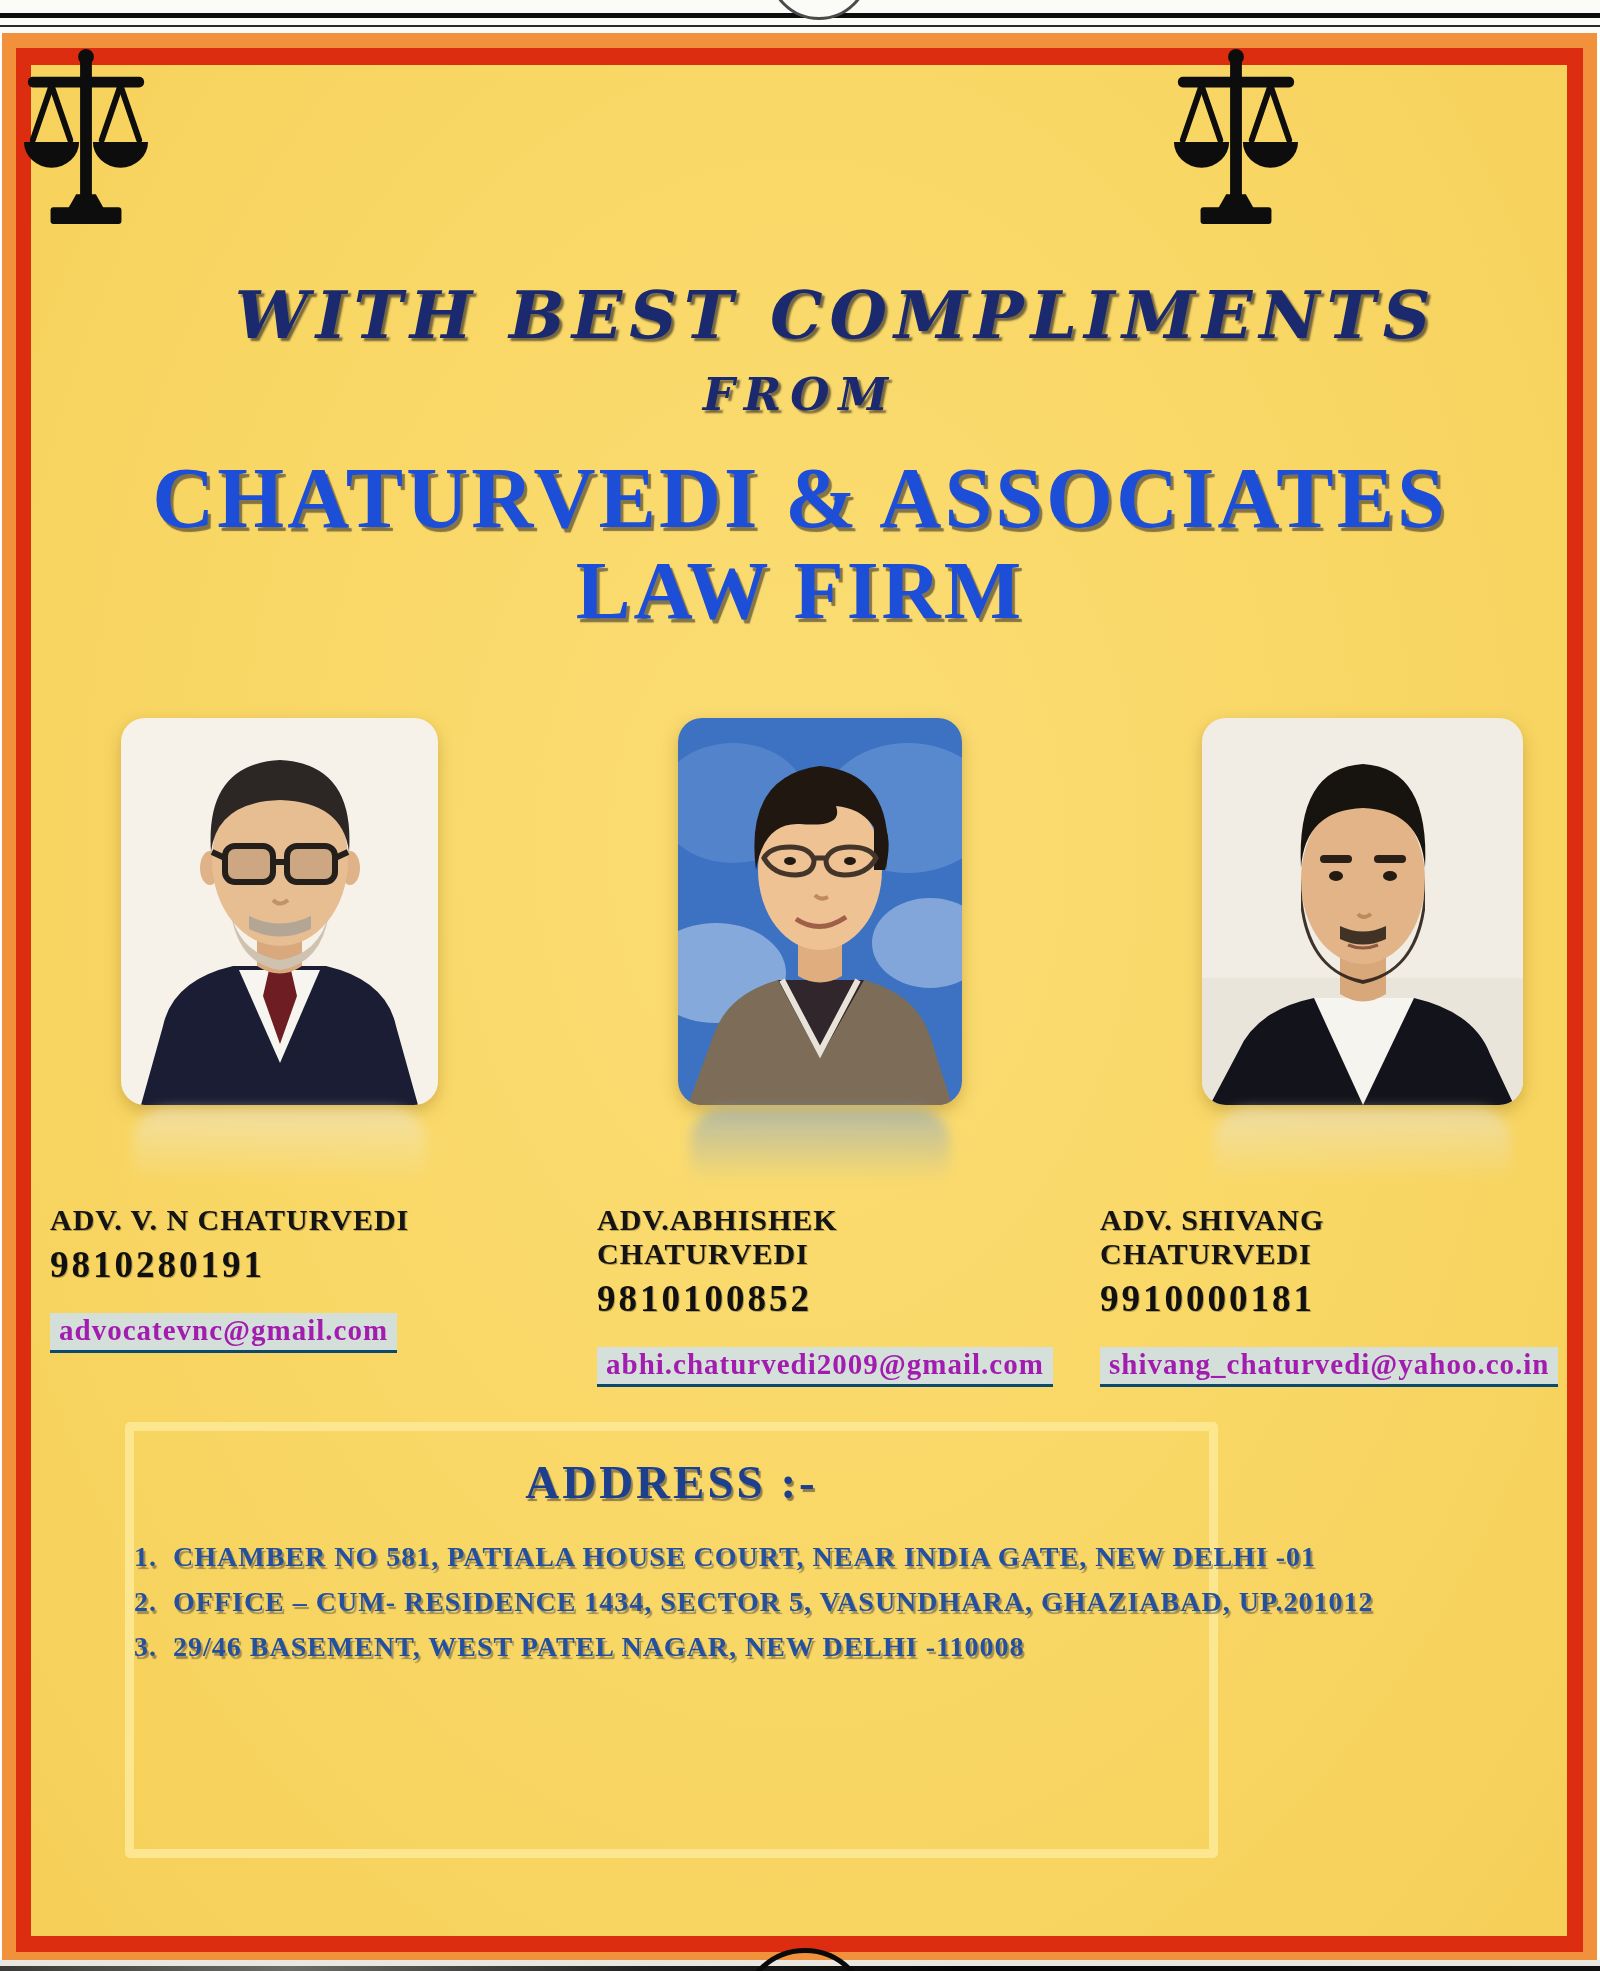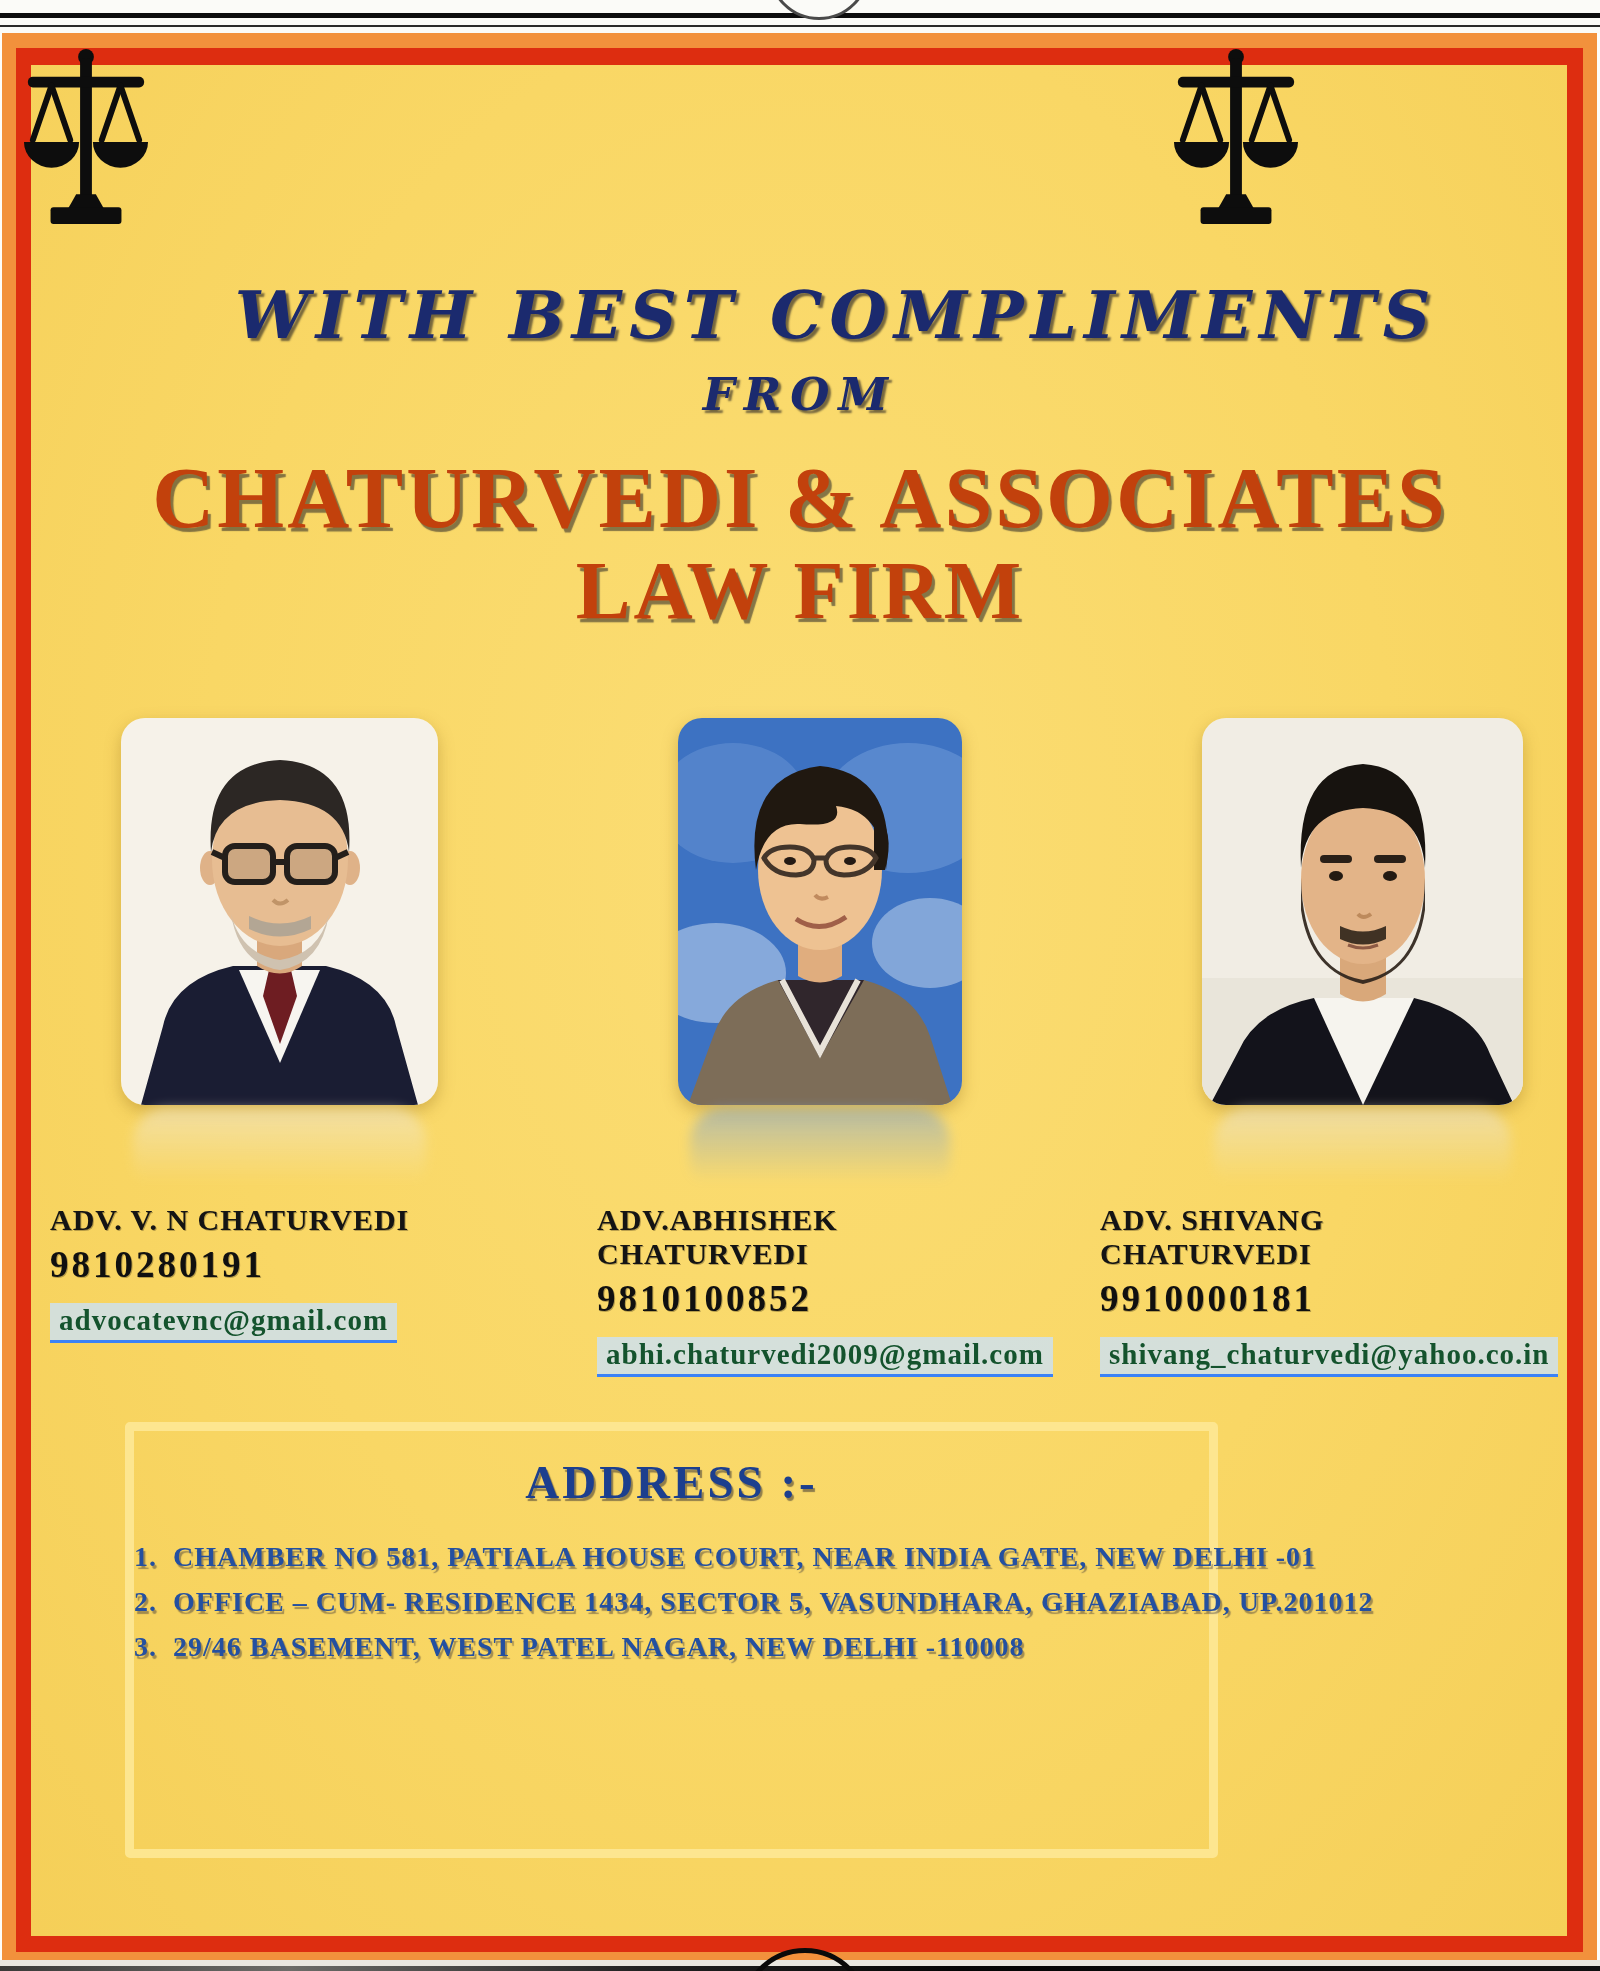--- a/index.html
+++ b/index.html
@@ -34,21 +34,21 @@
   .scales.left{top:48px;left:22px;}
   .scales.right{top:48px;right:300px;}
   .scales svg{width:100%;height:100%;}
   
   .script-line{position:absolute;left:0;width:100%;text-align:center;
     font-family:"DejaVu Serif", serif;font-style:italic;font-weight:bold;
     color:#1b2a6e;text-shadow:3px 3px 2px rgba(10,10,25,0.55);}
   .script-1{top:276px;font-size:66px;letter-spacing:7px;margin-left:36px;}
   .script-2{top:368px;font-size:45px;letter-spacing:9px;}
   .firm-line{position:absolute;left:0;width:100%;text-align:center;
-    font-weight:bold;color:#c2410c;letter-spacing:3px;
+    font-weight:bold;color:#1d4ed8;letter-spacing:3px;
     text-shadow:3px 4px 1px rgba(15,15,30,0.5);}
   .firm-1{top:448px;font-size:86px;}
   .firm-2{top:544px;font-size:82px;}
   
   .photo{position:absolute;top:718px;height:387px;border-radius:24px;overflow:hidden;
     box-shadow:0 6px 16px rgba(140,100,20,0.35);}
   .photo svg{display:block;width:100%;height:100%;}
   .photo-1{left:121px;width:317px;}
   .photo-2{left:678px;width:284px;}
   .photo-3{left:1202px;width:321px;}
@@ -59,23 +59,23 @@
   .refl-3{left:1214px;width:297px;background:linear-gradient(180deg,#e9e4d6 0%,rgba(249,215,101,0) 85%);}
   
   .adv-col{position:absolute;top:1203px;width:440px;}
   .adv-col-1{left:50px;}
   .adv-col-2{left:597px;}
   .adv-col-3{left:1100px;}
   .adv-name{font-size:30px;font-weight:bold;color:#141414;letter-spacing:1px;
     text-shadow:1px 1px 0 rgba(60,50,20,0.35);}
   .adv-phone{font-size:37px;font-weight:bold;color:#101010;margin-top:6px;letter-spacing:3px;
     text-shadow:1px 1px 0 rgba(60,50,20,0.35);}
-  .adv-email{display:inline-block;margin-top:17px;font-size:29px;font-weight:bold;
-    color:#14532d;background:rgba(206,224,238,0.85);padding:1px 9px 3px;
-    border-bottom:3px solid #3b82f6;letter-spacing:1px;cursor:pointer;}
+  .adv-email{display:inline-block;margin-top:27px;font-size:29px;font-weight:bold;
+    color:#a21caf;background:rgba(206,224,238,0.85);padding:1px 9px 3px;
+    border-bottom:3px solid #0c4a6e;letter-spacing:1px;cursor:pointer;}
   
   .address-box{position:absolute;left:125px;top:1422px;width:1093px;height:436px;
     border:9px solid rgba(253,231,146,0.95);border-radius:5px;box-sizing:border-box;}
   .address-heading{margin-top:24px;text-align:center;font-size:47px;font-weight:bold;
     color:#1c3f8e;letter-spacing:3px;text-shadow:2px 3px 1px rgba(15,15,40,0.45);}
   .address-list{margin:26px auto 0;width:1280px;}
   .address-item{font-size:28px;font-weight:bold;color:#2450a0;
     line-height:1.6;letter-spacing:1px;text-shadow:2px 3px 1px rgba(20,20,50,0.38);}
   .address-item .num{margin-right:16px;}
 </style>

